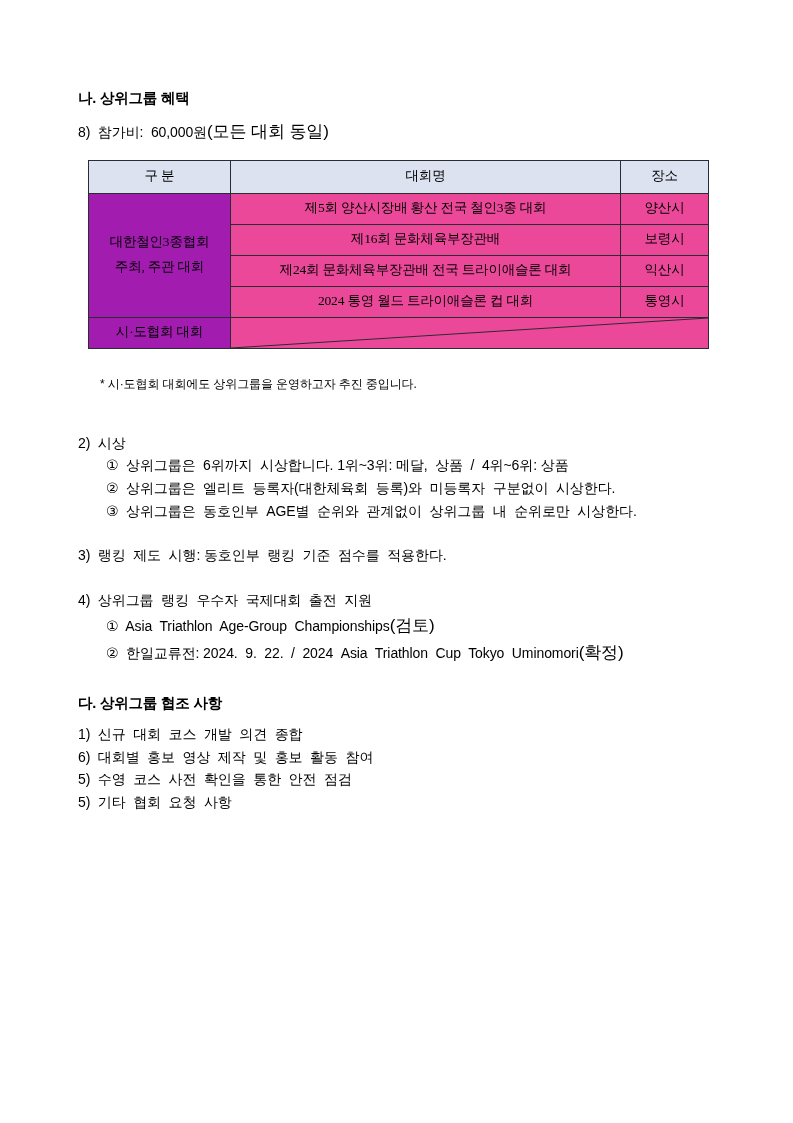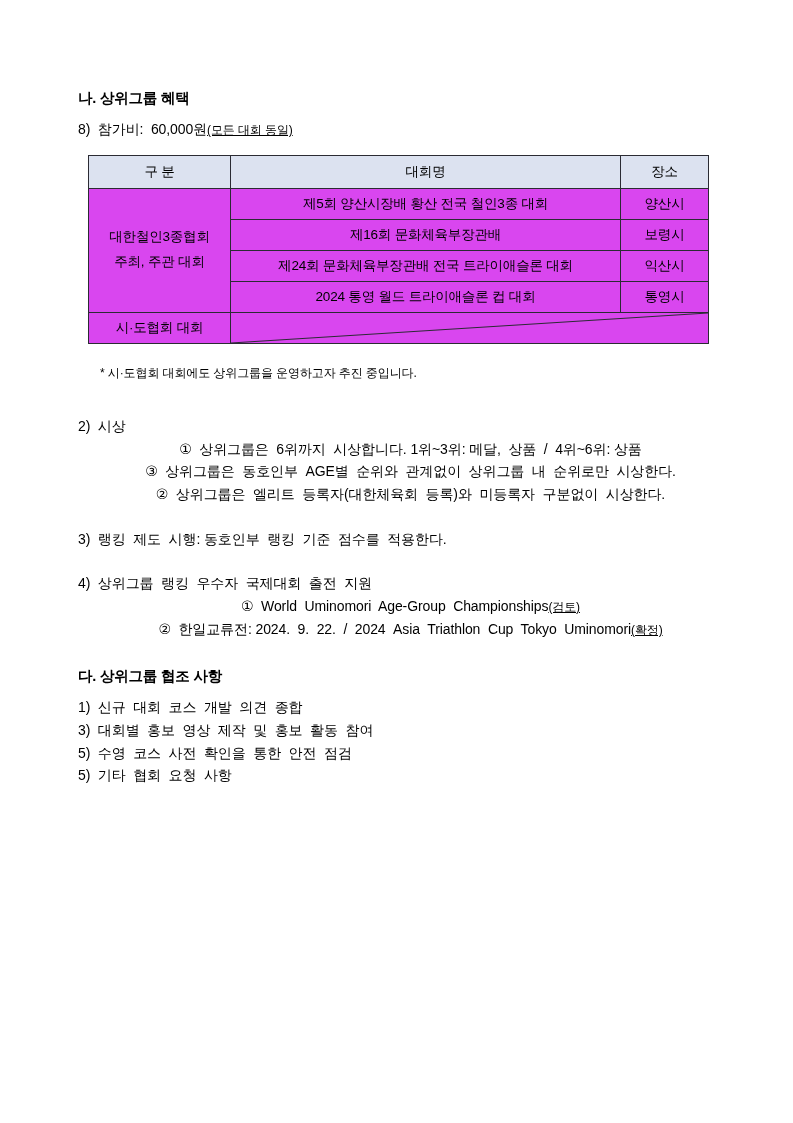--- a/index.html
+++ b/index.html
@@ -32,70 +32,70 @@
     line-height: 1.45;
   }
   .line {
     font-size: 14px;
     line-height: 1.62;
     letter-spacing: -0.1px;
     margin: 0;
     white-space: pre-wrap;
   }
   .line.num { margin-left: 0px; }
-  .line.sub { margin-left: 28px; text-align: center; }
+  .line.sub { margin-left: 28px; }
 
   .small {
-    font-size: 12px;
+    font-size: 17px;
     letter-spacing: -0.1px;
-    text-decoration: underline;
   }
   .note {
     font-size: 12px;
     line-height: 1.6;
     letter-spacing: -0.1px;
-    margin: 10px;
+    margin: 16px;
   }
   .note.indent-table { margin-left: 22px; }
   .note.indent-deep  { margin-left: 48px; }
 
   .gap-sm { height: 10px; }
   .gap-lg { height: 22px; }
   .gap-xl { height: 26px; }
 
   
   .tbl-wrap {
     margin: 14px 0 0 10px;
     width: 620px;
   }
   table.main-tbl {
     border-collapse: collapse;
     width: 620px;
     table-layout: fixed;
+    font-family: Liberation Serif, serif;
   }
   table.main-tbl td,
   table.main-tbl th {
     border: 1px solid #2b2b33;
     font-size: 13.5px;
     font-weight: normal;
     text-align: center;
     letter-spacing: -0.2px;
     padding: 0;
     height: 30px;
     line-height: 1.35;
     vertical-align: middle;
-    background: #d946ef;
+    background: #ec4899;
   }
   table.main-tbl th.hdr {
     background: #dce2f0;
     font-weight: normal;
     height: 32px;
   }
   table.main-tbl td.cat {
-    background: #d946ef;
+    background: #a21caf;
   }
   .col-a { width: 142px; }
   .col-b { width: 390px; }
   .col-c { width: 88px; }
 
   .cat-two-line {
     display: block;
     line-height: 1.85;
   }
 
@@ -172,34 +172,34 @@
     </table>
   </div>
 
   <div class="gap-sm"></div>
   <p class="note indent-table">*  시·도협회 대회에도  상위그룹을  운영하고자  추진  중입니다.</p>
 
   <div class="gap-lg"></div>
 
   <p class="line num">2)  시상</p>
   <p class="line sub">①  상위그룹은  6위까지  시상합니다. 1위~3위: 메달,  상품  /  4위~6위: 상품</p>
+  <p class="line sub">②  상위그룹은  엘리트  등록자(대한체육회  등록)와  미등록자  구분없이  시상한다.</p>
   <p class="line sub">③  상위그룹은  동호인부  AGE별  순위와  관계없이  상위그룹  내  순위로만  시상한다.</p>
-  <p class="line sub">②  상위그룹은  엘리트  등록자(대한체육회  등록)와  미등록자  구분없이  시상한다.</p>
 
   <div class="gap-lg"></div>
 
   <p class="line num">3)  랭킹  제도  시행: 동호인부  랭킹  기준  점수를  적용한다.</p>
 
   <div class="gap-lg"></div>
 
   <p class="line num">4)  상위그룹  랭킹  우수자  국제대회  출전  지원</p>
-  <p class="line sub"><span>①  World  Uminomori  Age-Group  Championships</span><span class="small">(검토)</span></p>
+  <p class="line sub"><span>①  Asia  Triathlon  Age-Group  Championships</span><span class="small">(검토)</span></p>
   <p class="line sub"><span>②  한일교류전: 2024.  9.  22.  /  2024  Asia  Triathlon  Cup  Tokyo  Uminomori</span><span class="small">(확정)</span></p>
 
   <div class="gap-xl"></div>
 
   <h2 class="heading">다. 상위그룹 협조 사항</h2>
   <p class="line num">1)  신규  대회  코스  개발  의견  종합</p>
-  <p class="line num">3)  대회별  홍보  영상  제작  및  홍보  활동  참여</p>
+  <p class="line num">6)  대회별  홍보  영상  제작  및  홍보  활동  참여</p>
   <p class="line num">5)  수영  코스  사전  확인을  통한  안전  점검</p>
   <p class="line num">5)  기타  협회  요청  사항</p>
 
 </div>
 
 </body></html>

